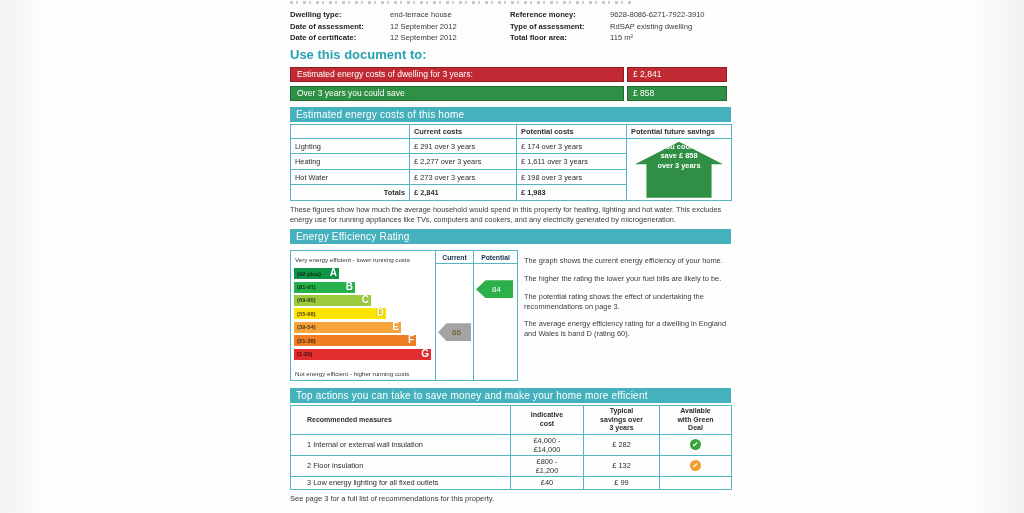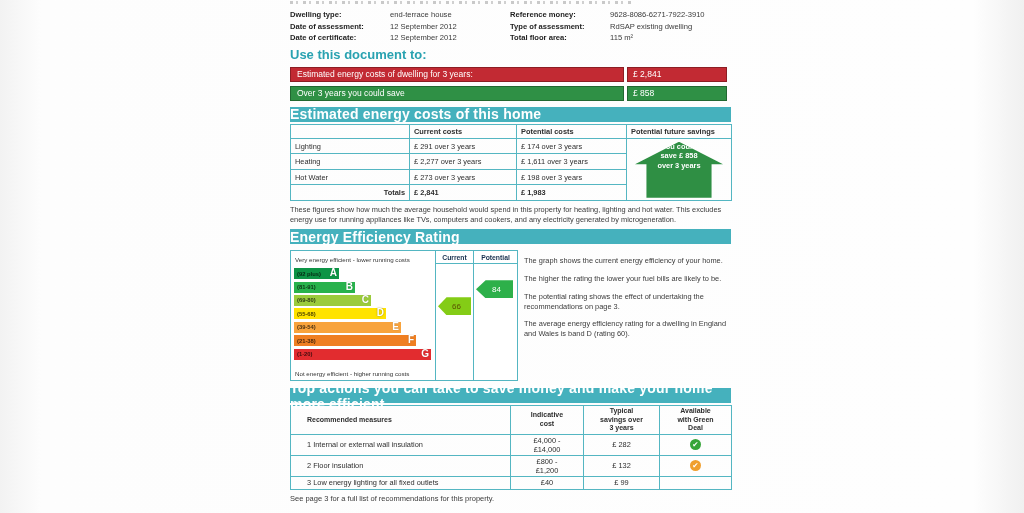--- a/index.html
+++ b/index.html
@@ -26,22 +26,22 @@
   .bullet .sq { flex:none; width:4px; height:4px; background:#29a2b1; margin-top:3px; }
 
   
   .banners { margin-top:5px; }
   .banner { display:flex; height:15px; margin-bottom:4px; color:#fff; font-weight:normal; font-size:8.5px; }
   .banner .lab { width:334px; display:flex; align-items:center; padding-left:6px; border:1px solid rgba(0,0,0,.28); }
   .banner .val { width:100px; margin-left:3px; display:flex; align-items:center; padding-left:5px; border:1px solid rgba(0,0,0,.28); }
   .banner.red  .lab,.banner.red  .val { background:#c22a33; }
   .banner.green .lab,.banner.green .val { background:#2f9045; }
 
-  .sec-head { height:15px; background:#45b1bd; color:#fff; font-weight:bold; font-size:14px;
-    display:flex; align-items:center; padding-left:0; letter-spacing:.2px; }
+  .sec-head { height:15px; background:#45b1bd; color:#fff; font-weight:normal; font-size:10px;
+    display:flex; align-items:center; padding-left:6px; letter-spacing:.2px; }
   .mt6{margin-top:6px;} .mt4{margin-top:4px;} .mt2{margin-top:2px;}
 
   
   table { border-collapse:collapse; width:441px; table-layout:fixed; }
   .costs { margin-top:2px; font-size:7.4px; }
   .costs td { border:1px solid #54b6c2; padding:1px 4px; height:13px; color:#2e2e2e; vertical-align:middle; }
   .costs .hdr td { font-weight:bold; height:14px; }
   .costs .tot td { font-weight:bold; }
   .costs .tot .t-lab { text-align:right; }
   .costs .save-cell { padding:0; vertical-align:middle; }
@@ -64,21 +64,21 @@
   .bands { position:absolute; left:3px; top:17px; }
   .band { height:11px; margin-bottom:2.4px; position:relative; display:flex; align-items:center; }
   .band .rng { font-size:5.8px; font-weight:bold; color:rgba(0,0,0,.72); padding-left:3px; white-space:nowrap; }
   .band .ltr { position:absolute; right:2px; top:-1px; font-size:10px; font-weight:bold; color:#fff; text-shadow:0 0 1px rgba(0,0,0,.35); }
   .b0{width:45px;background:#0d9446}.b1{width:61px;background:#28b24c}.b2{width:77px;background:#9bcb3c}
   .b3{width:92px;background:#ffe300}.b4{width:107px;background:#f8a33c}.b5{width:122px;background:#ef7f22}
   .b6{width:137px;background:#e22c2f}
   .b3 .ltr{color:#fff;text-shadow:0 0 1.5px rgba(90,90,0,.8);}
   .arrow { position:absolute; height:18px; display:flex; align-items:center; justify-content:center;
     font-weight:normal; clip-path:polygon(0 50%,26% 0,100% 0,100% 100%,26% 100%); }
-  .arrow.cur { left:147px; top:46px; width:33px; background:#84cc16; color:#5a5200; font-size:8px; padding-left:4px; }
+  .arrow.cur { left:147px; top:72px; width:33px; background:#a3a3a3; color:#5a5200; font-size:8px; padding-left:4px; }
   .arrow.pot { left:185px; top:29px; width:37px; background:#2db04a; color:#fff; font-size:8px; padding-left:4px; }
   .eer-text { position:absolute; left:234px; top:8px; width:207px; font-size:7.4px; line-height:9.8px; color:#3a3a3a; }
   .eer-text p { margin-bottom:8px; }
 
   
   .actions { margin-top:2px; font-size:7.4px; }
   .actions td { border:1px solid #54b6c2; padding:1px 16px; height:13px; color:#2e2e2e; vertical-align:middle; }
   .actions .hdr td { font-weight:bold; font-size:7px; line-height:8.6px; text-align:center; height:20px; }
   .actions .hdr td:first-child { text-align:left; }
   .actions .c-cost,.actions .c-sav,.actions .c-gd { text-align:center; }

